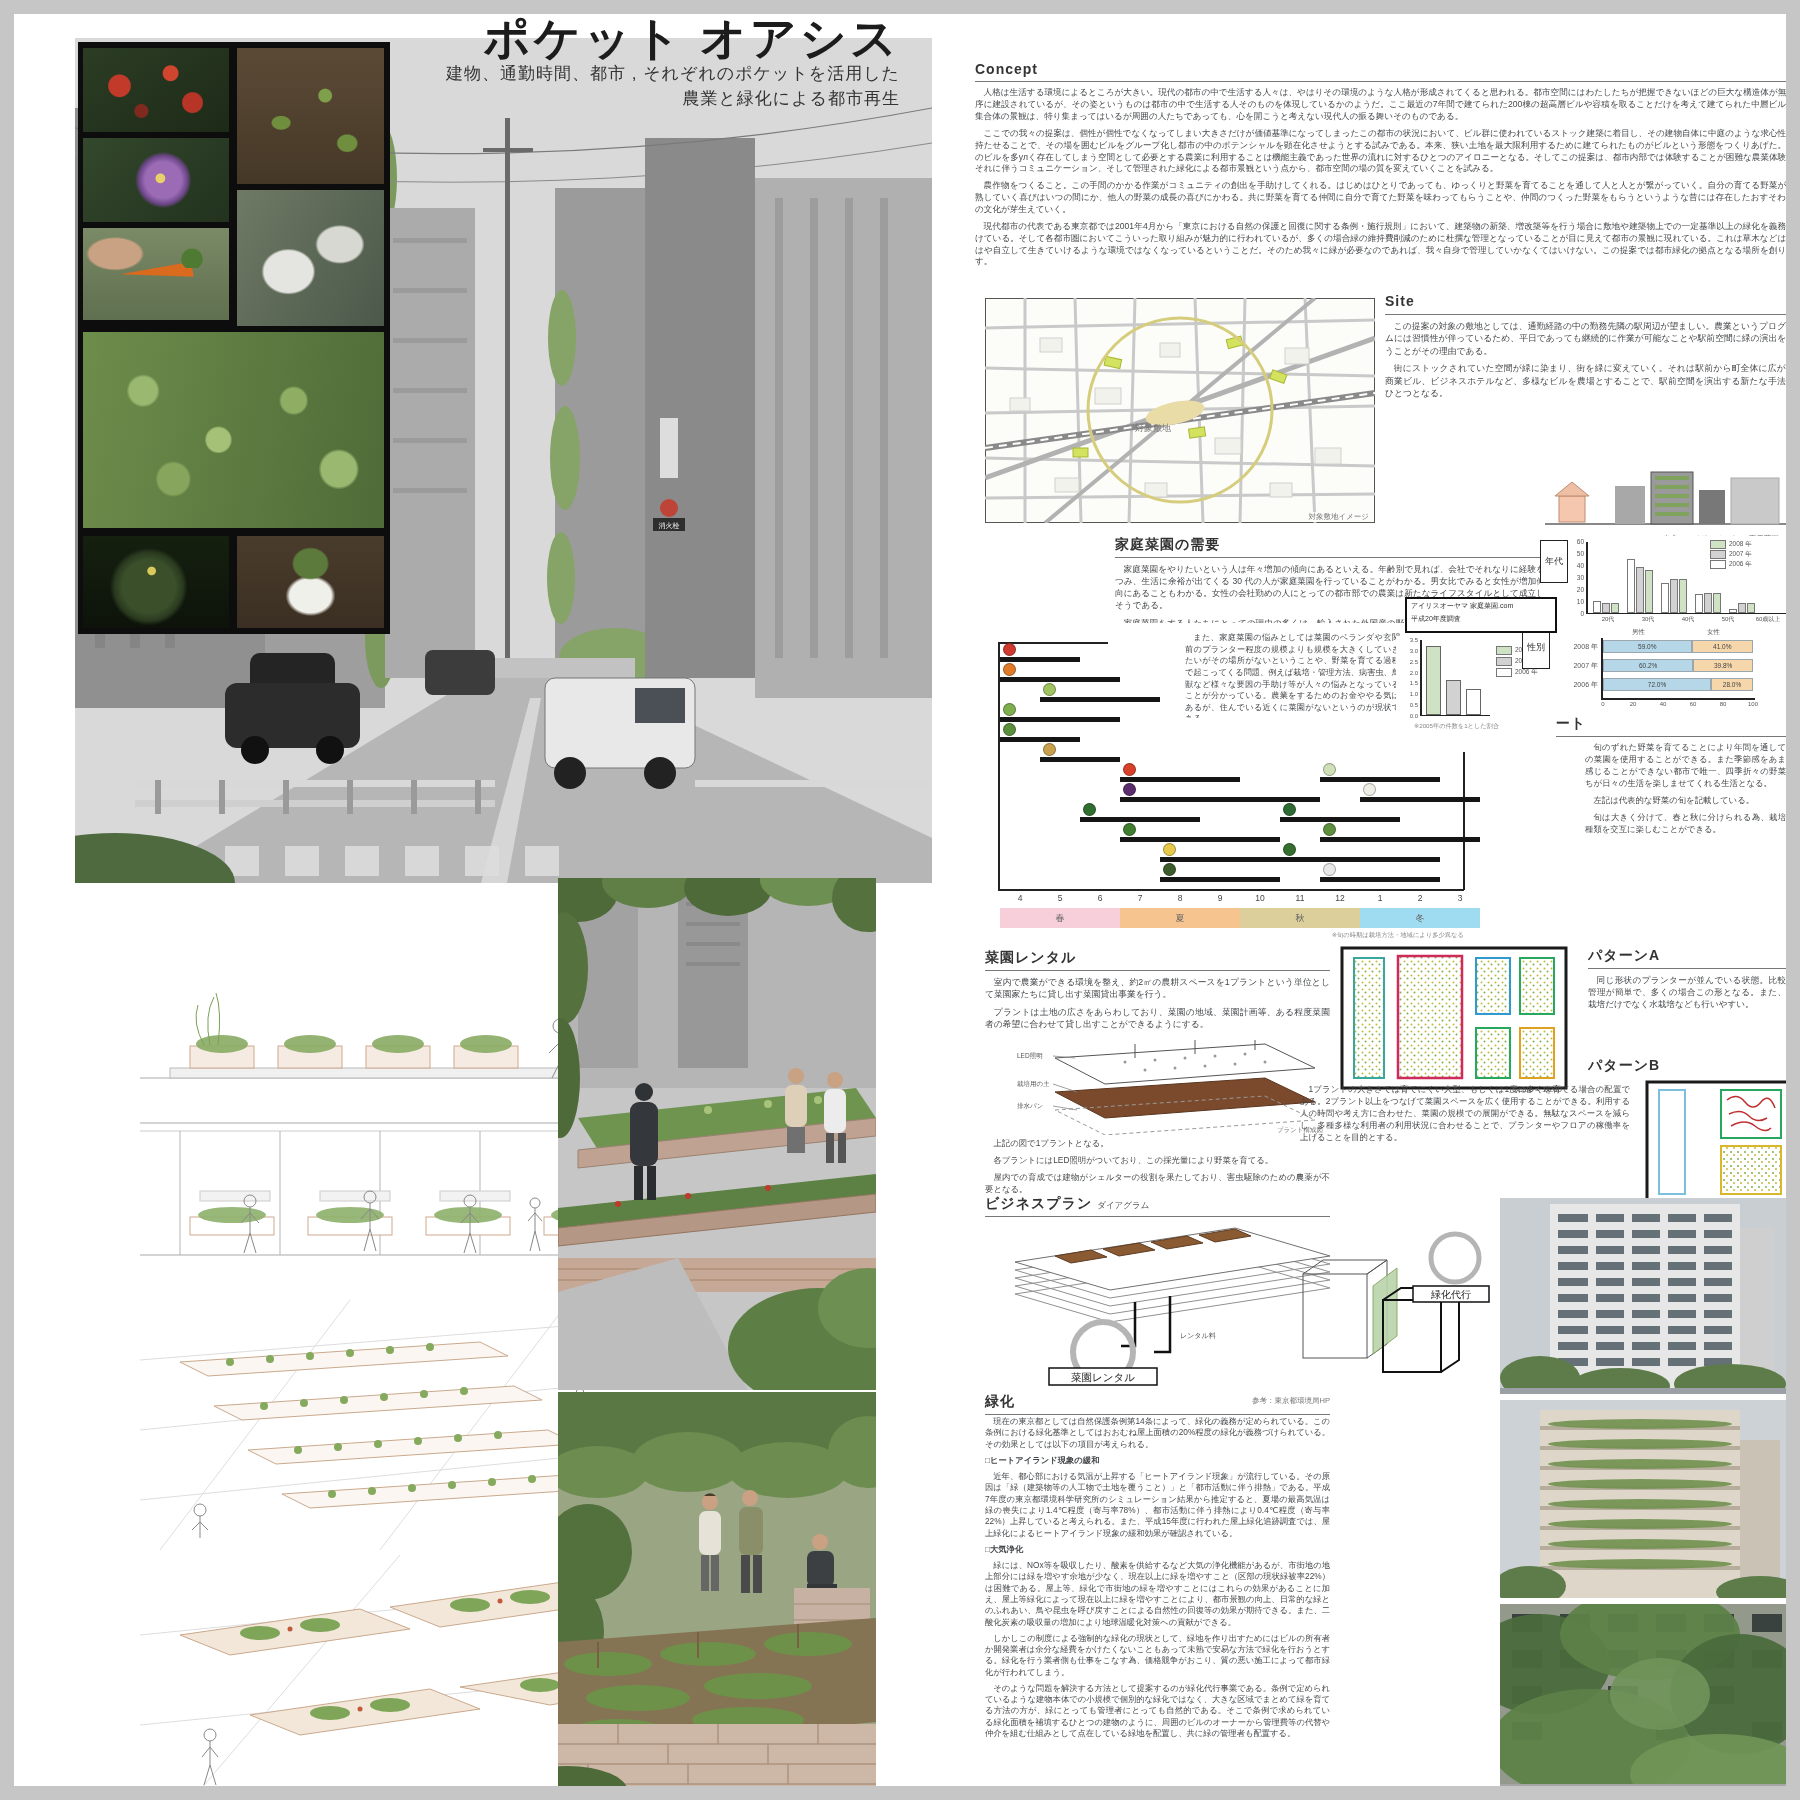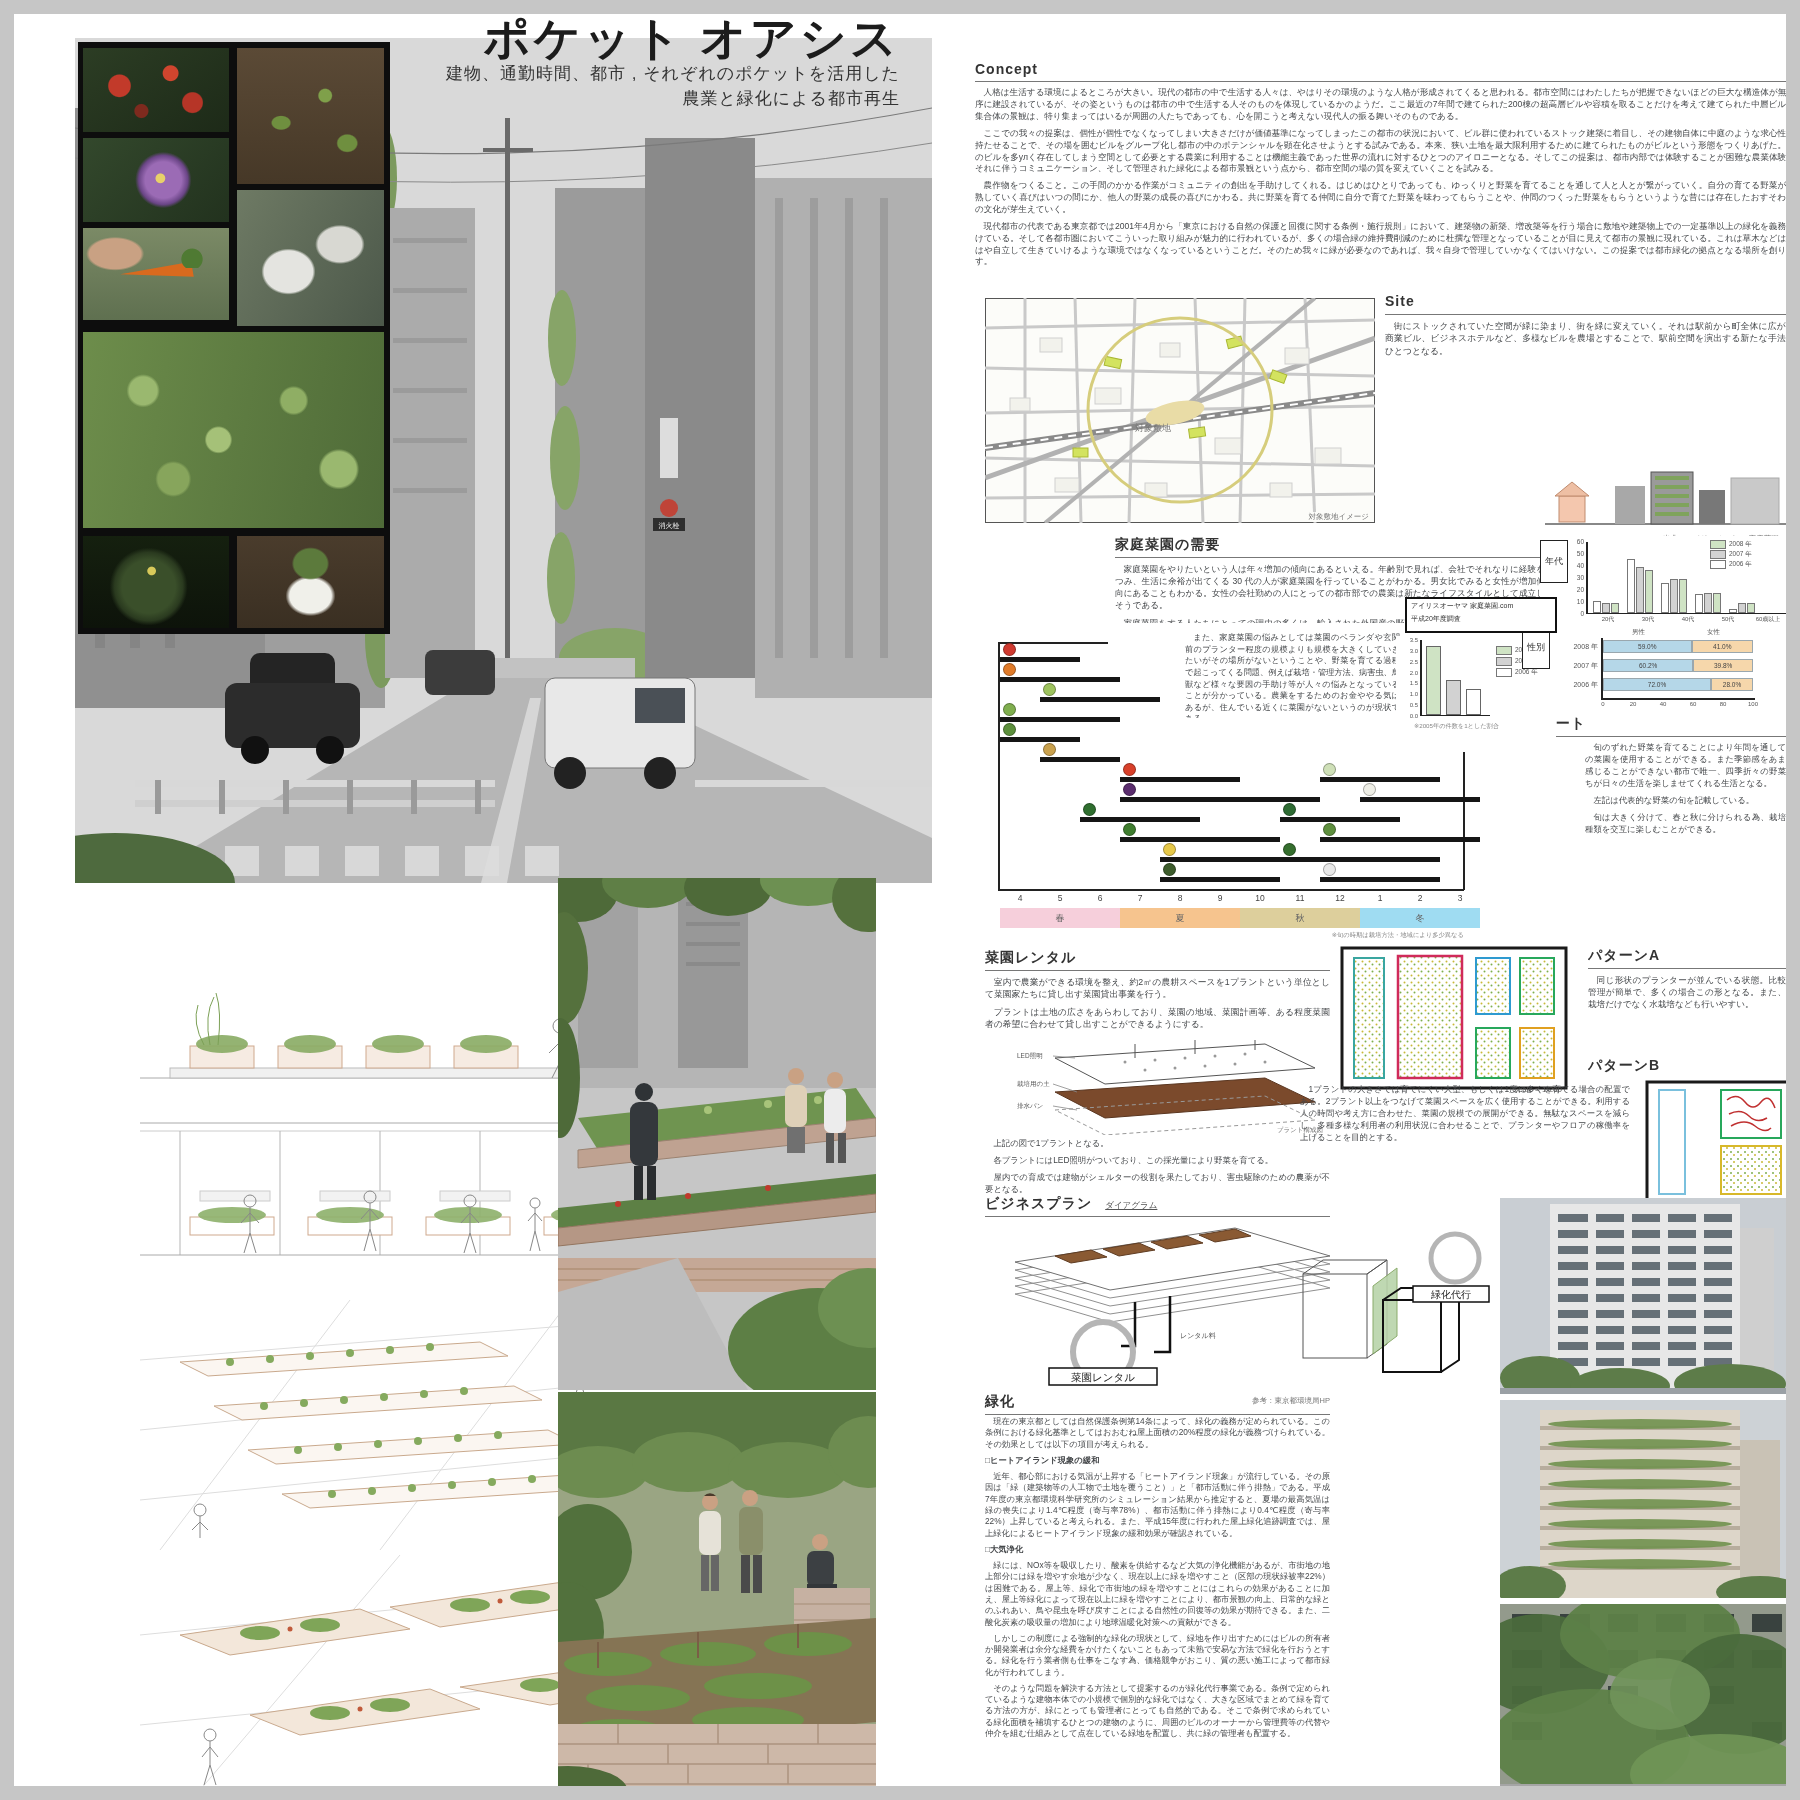--- a/index.html
+++ b/index.html
@@ -190,20 +190,21 @@
           <rect x="88" y="150" width="15" height="9"></rect>
           <rect x="242" y="40" width="15" height="9" transform="rotate(-14 249 44)"></rect>
         </g>
       <circle cx="195" cy="112" r="92" fill="none" stroke="#d6cd7c" stroke-width="3"></circle>
       <text x="150" y="133" font-size="9" fill="#777">対象敷地</text>
     </svg>
     <div class="cap" style="right:4px;top:214px;background:#fcfcf9;padding:0 2px;">対象敷地イメージ</div>
   </div>
   <div class="txt" style="left:1385px;top:292px;width:410px;height:172px;font-size:8.8px;">
     <h3 class="sec">Site</h3>
+    <p>この提案の対象の敷地としては、通勤経路の中の勤務先隣の駅周辺が望ましい。農業というプログラムには習慣性が伴っているため、平日であっても継続的に作業が可能なことや駅前空間に緑の演出を行うことがその理由である。</p>
     <p>街にストックされていた空間が緑に染まり、街を緑に変えていく。それは駅前から町全体に広がる商業ビル、ビジネスホテルなど、多様なビルを農場とすることで、駅前空間を演出する新たな手法のひとつとなる。</p>
   </div>
   <div class="abs" style="left:1545px;top:462px;width:250px;height:70px;">
     <svg width="250" height="70" viewBox="0 0 250 70">
       <line x1="0" y1="62" x2="250" y2="62" stroke="#888" stroke-width="2"></line>
       <rect x="14" y="34" width="26" height="26" fill="#f4c7ae" stroke="#c08b6e"></rect>
       <polygon points="10,34 27,20 44,34" fill="#eebfa4" stroke="#c08b6e"></polygon>
       <rect x="70" y="24" width="30" height="38" fill="#a8a8a8"></rect>
       <rect x="106" y="10" width="42" height="52" fill="#9a9a9a" stroke="#555"></rect>
       <g fill="#7fa35c">
@@ -505,21 +506,21 @@
       <rect x="14" y="10" width="26" height="104" fill="none" stroke="#7ac0dd" stroke-width="2"></rect>
       <rect x="76" y="10" width="60" height="48" fill="#ffffff" stroke="#28a85c" stroke-width="2"></rect>
       <path d="M82,20 q10,-8 18,2 t16,0 t14,6 M84,34 q12,-6 20,2 t18,2 M86,46 q14,-8 24,0 t16,2" stroke="#c03030" fill="none" stroke-width="1.5"></path>
       <rect x="76" y="66" width="60" height="48" fill="url(#dotsB)" stroke="#d8b82a" stroke-width="2"></rect>
       <text x="146" y="136" font-size="8" fill="#555" text-anchor="end">Scale = 1/200</text>
     </svg>
   </div>
 
   <div class="txt" style="left:985px;top:1194px;width:345px;height:22px;overflow:visible;">
     <h3 class="sec"><span>ビジネスプラン</span>
-      <span style="font-size:8.5px;font-weight:normal;letter-spacing:0;margin-left:8px;color:#555;text-decoration:underline;">ダイアグラム</span></h3>
+      <span style="font-size:8.5px;font-weight:normal;letter-spacing:0;color:#555;">ダイアグラム</span></h3>
   </div>
   <div class="abs" style="left:985px;top:1216px;width:510px;height:172px;">
     <svg width="510" height="172" viewBox="0 0 510 172">
       <g stroke="#909090" fill="none">
         <path d="M30,78 L250,44 L345,72 L125,106 Z"></path>
           <path d="M30,70 L250,36 L345,64 L125,98 Z"></path>
         <path d="M30,62 L250,28 L345,56 L125,90 Z"></path>
           <path d="M30,54 L250,20 L345,48 L125,82 Z"></path>
       </g>
       <path d="M30,46 L250,12 L345,40 L125,74 Z" fill="#ffffff" stroke="#707070"></path>

